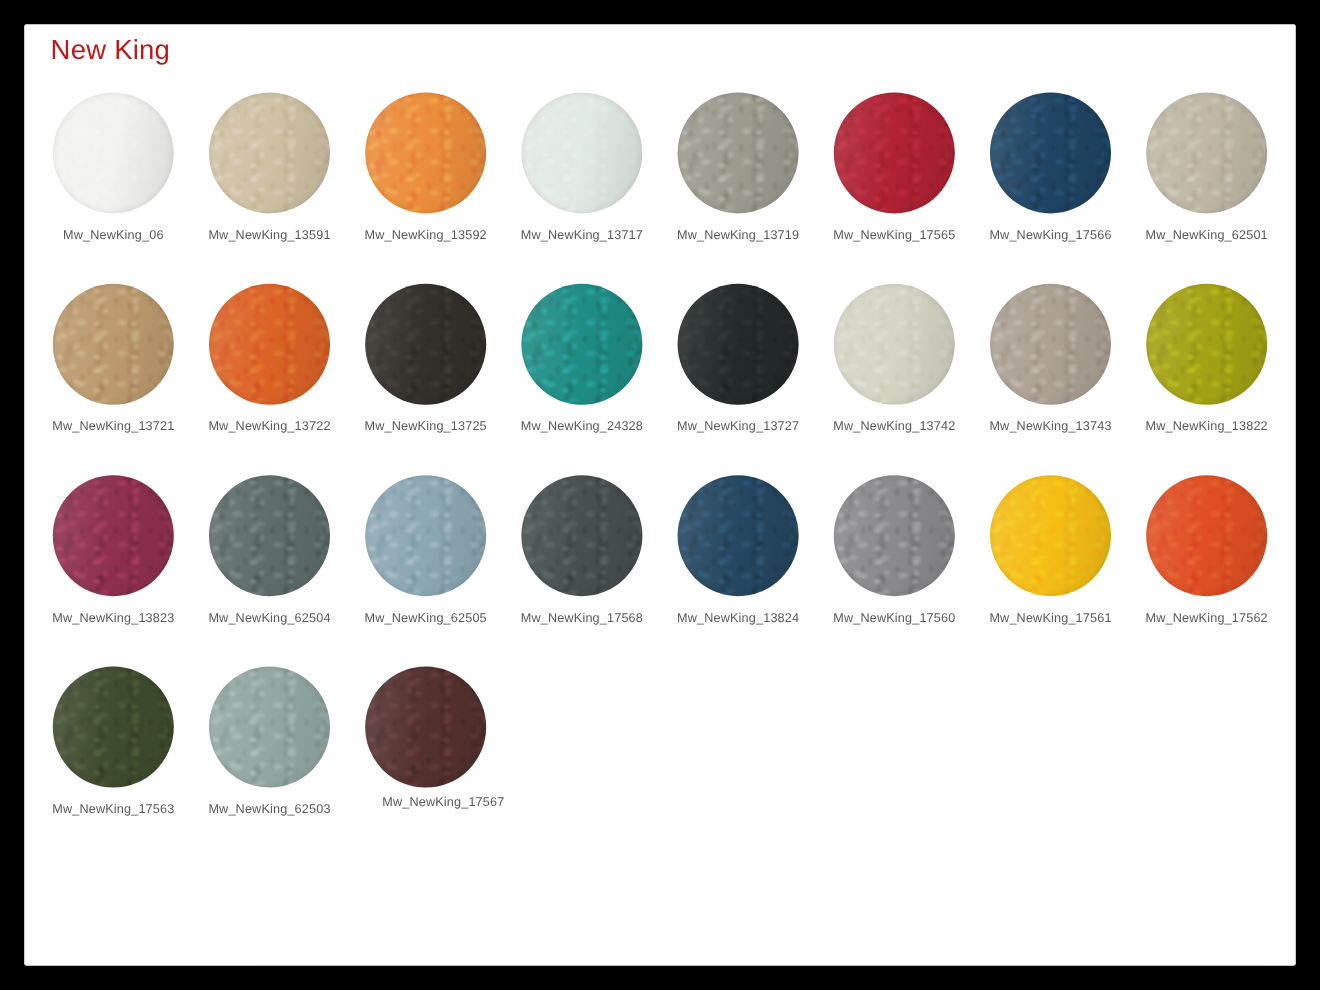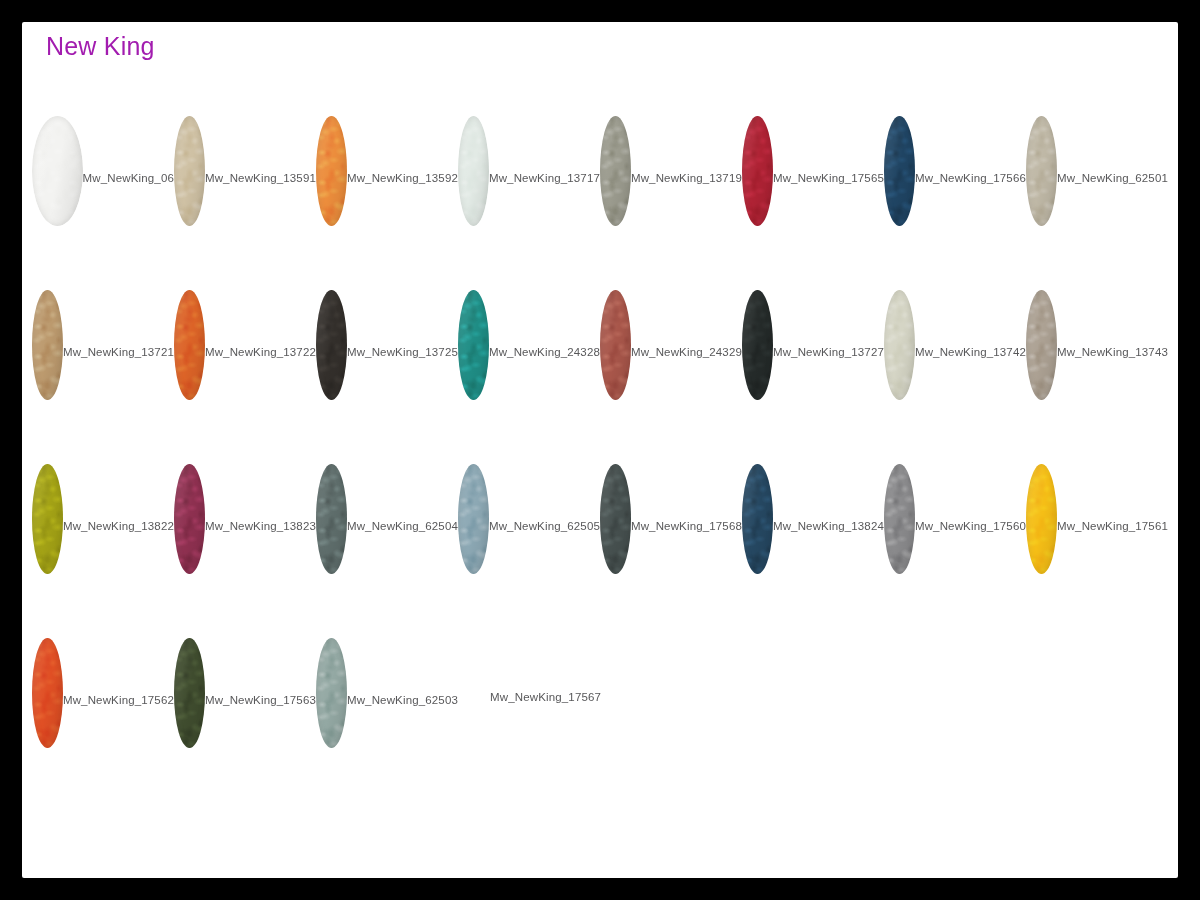--- a/index.html
+++ b/index.html
@@ -20,38 +20,38 @@
     width: 1156px; height: 856px;
     background: #ffffff;
     border-radius: 2px;
   }
   .page-title {
     position: absolute;
     left: 24px; top: 10px;
     font-size: 25px;
     font-weight: 400;
     letter-spacing: 0.2px;
-    color: #a21caf;
+    color: #b91c1c;
     font-family: "Liberation Sans", sans-serif;
   }
   .grid {
     position: absolute;
     left: 10px;
     top: 62px;
     width: 1136px;
     display: grid;
     grid-template-columns: repeat(8, 142px);
     grid-auto-rows: 174px;
     justify-content: start;
   }
   .swatch-cell {
     position: relative;
     width: 142px;
     display: flex;
-    flex-direction: row;
+    flex-direction: column;
     align-items: center;
   }
   .swatch-disc {
     position: relative;
     width: 110px; height: 110px;
     border-radius: 50%;
     overflow: hidden;
     background-color: #cccccc;
   }
   
@@ -206,28 +206,20 @@
         </div>
         <div class="swatch-cell">
           <div class="swatch-disc" style="background-color: rgb(31, 141, 133);">
             <div class="grain"></div>
             <div class="sheen"></div>
             <div class="edge"></div>
           </div>
           <div class="swatch-label">Mw_NewKing_24328</div>
         </div>
         <div class="swatch-cell">
-          <div class="swatch-disc" style="background-color: rgb(168, 86, 74);">
-            <div class="grain"></div>
-            <div class="sheen"></div>
-            <div class="edge"></div>
-          </div>
-          <div class="swatch-label">Mw_NewKing_24329</div>
-        </div>
-        <div class="swatch-cell">
           <div class="swatch-disc" style="background-color: rgb(36, 42, 41);">
             <div class="grain"></div>
             <div class="sheen"></div>
             <div class="edge"></div>
           </div>
           <div class="swatch-label">Mw_NewKing_13727</div>
         </div>
         <div class="swatch-cell">
           <div class="swatch-disc" style="background-color: rgb(213, 213, 197);">
             <div class="grain"></div>

